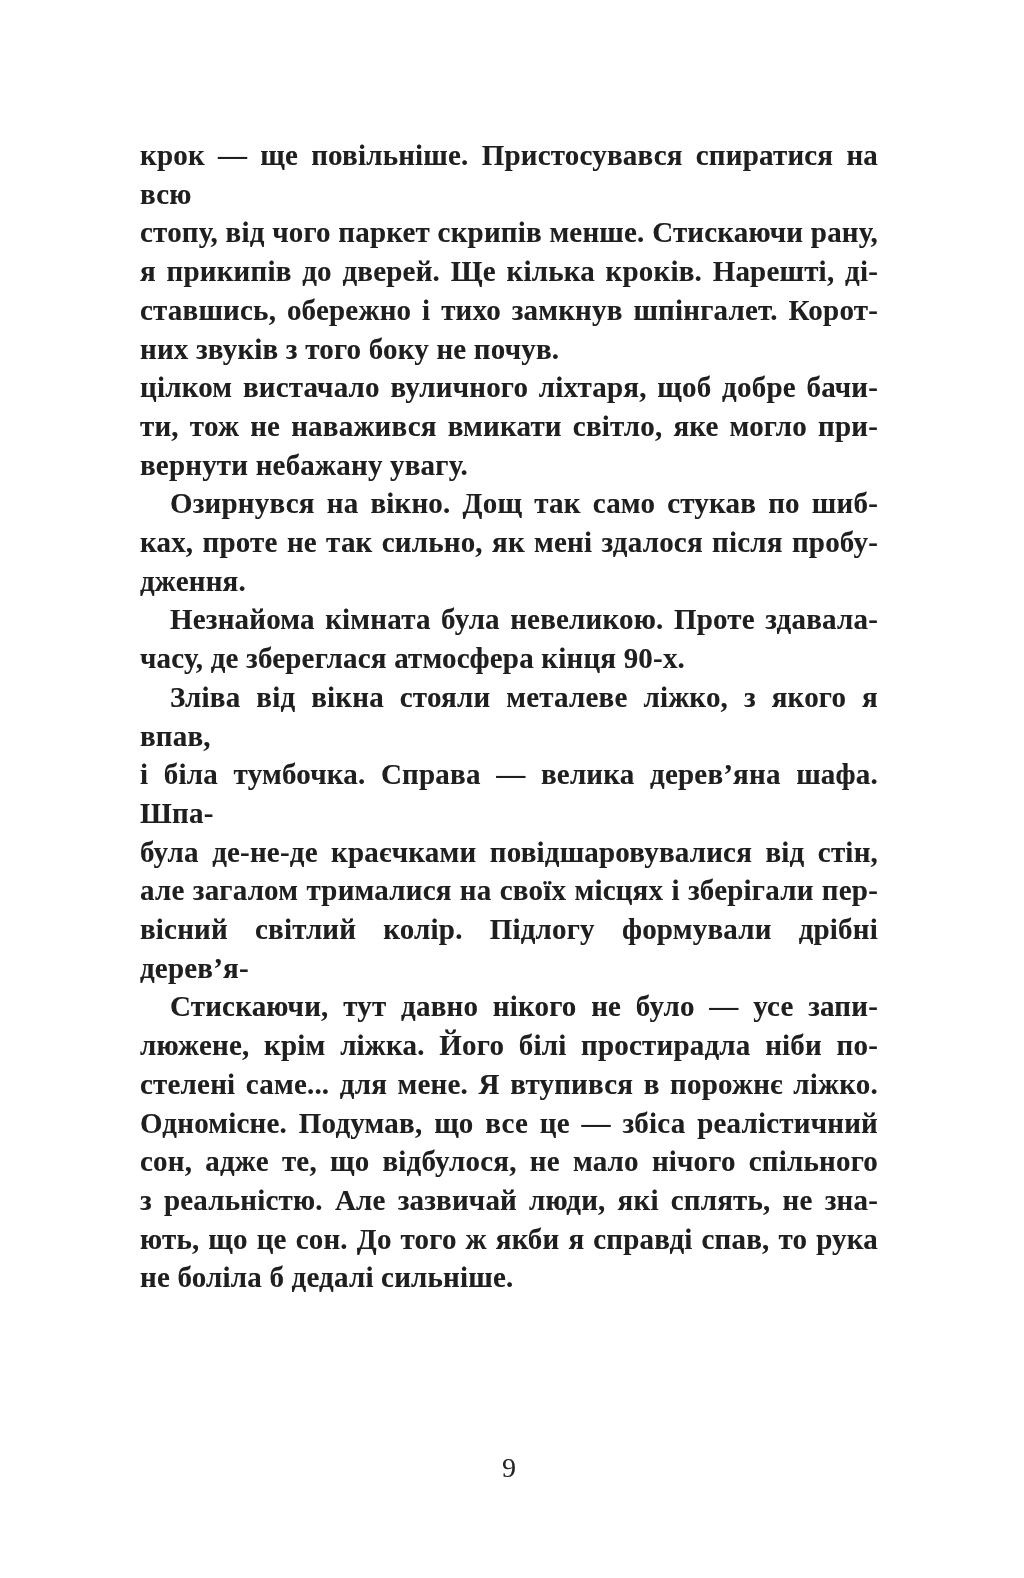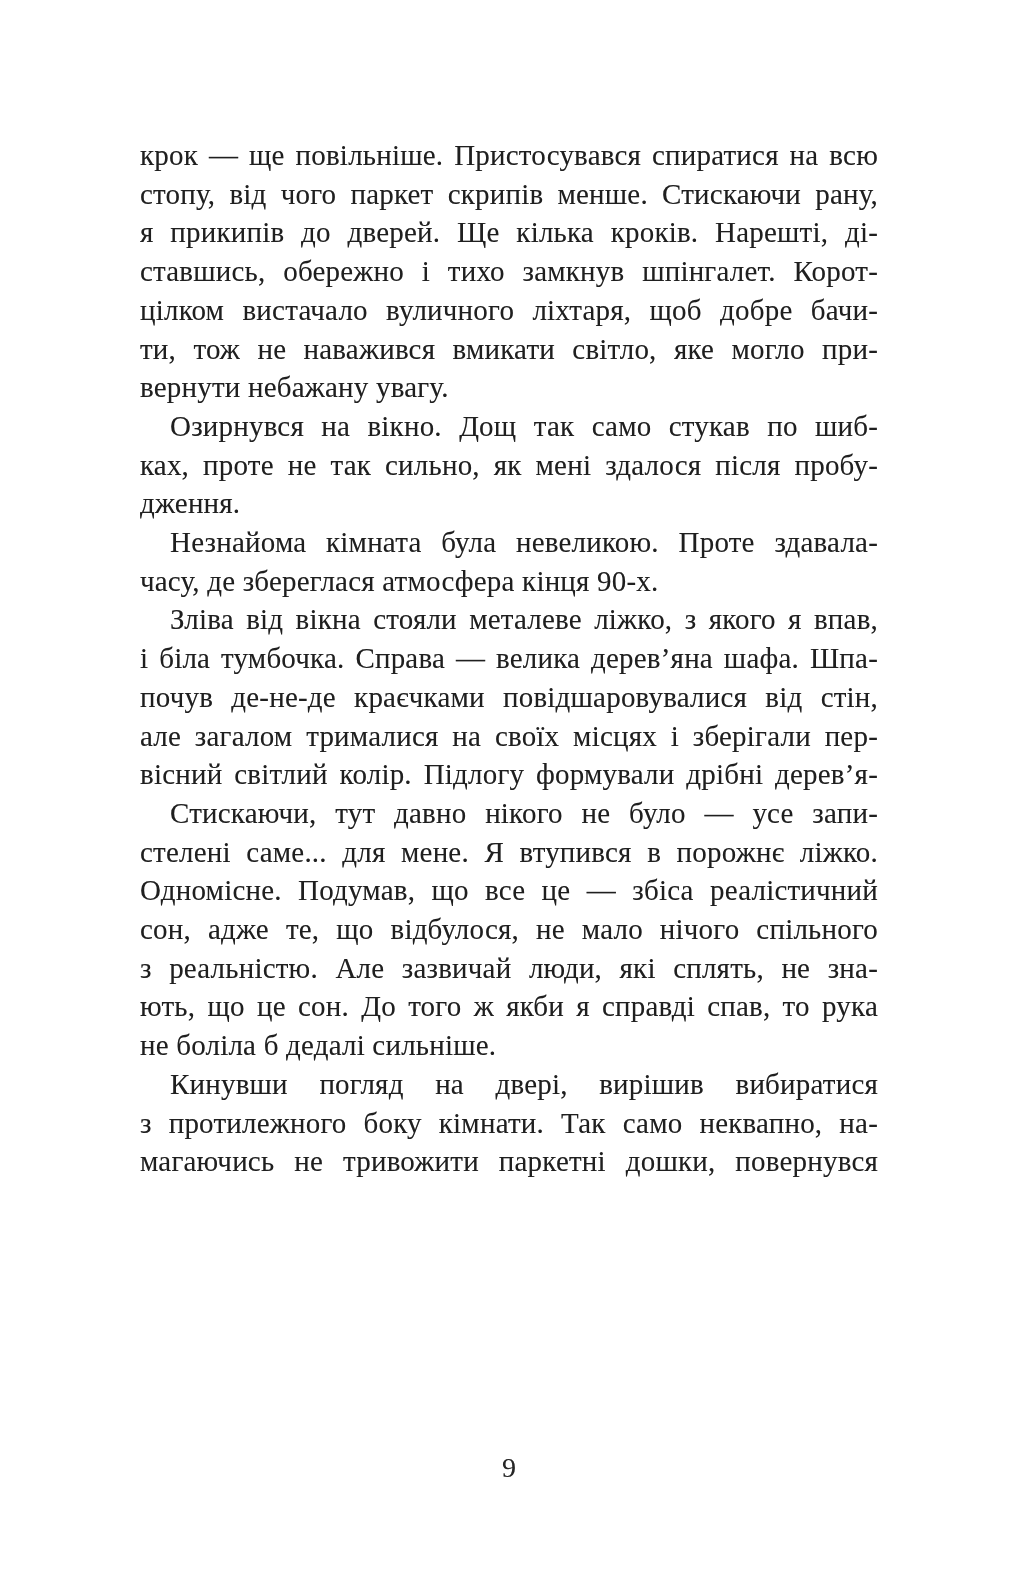--- a/index.html
+++ b/index.html
@@ -18,20 +18,21 @@
   }
   .text-block {
     position: absolute;
     left: 140px;
     top: 136px;
     width: 738px;
     font-size: 29px;
     line-height: 38.7px;
     letter-spacing: 0.2px;
     text-shadow: 0 0 0.5px rgba(30,30,30,0.35);
+    font-weight: bold;
   }
   .paragraph {
     margin: 0;
     padding: 0;
   }
   .line {
     text-align: justify;
     -moz-text-align-last: justify;
     text-align-last: justify;
     white-space: normal;
@@ -57,51 +58,48 @@
 </head>
 <body>
 
 <div class="page" style="background: rgb(255, 255, 255); color: rgb(31, 31, 31);">
   <div class="text-block">
       <div class="paragraph">
         <div class="line">крок — ще повільніше. Пристосувався спиратися на всю</div>
         <div class="line">стопу, від чого паркет скрипів менше. Стискаючи рану,</div>
         <div class="line">я прикипів до дверей. Ще кілька кроків. Нарешті, ді-</div>
         <div class="line">ставшись, обережно і тихо замкнув шпінгалет. Корот-</div>
+        <div class="line para-end">них звуків з того боку не почув.</div>
       </div>
       <div class="paragraph">
         <div class="line">цілком вистачало вуличного ліхтаря, щоб добре бачи-</div>
         <div class="line">ти, тож не наважився вмикати світло, яке могло при-</div>
         <div class="line para-end">вернути небажану увагу.</div>
       </div>
       <div class="paragraph">
         <div class="line indent">Озирнувся на вікно. Дощ так само стукав по шиб-</div>
         <div class="line">ках, проте не так сильно, як мені здалося після пробу-</div>
         <div class="line para-end">дження.</div>
       </div>
       <div class="paragraph">
         <div class="line indent">Незнайома кімната була невеликою. Проте здавала-</div>
         <div class="line para-end">часу, де збереглася атмосфера кінця 90-х.</div>
       </div>
       <div class="paragraph">
         <div class="line indent">Зліва від вікна стояли металеве ліжко, з якого я впав,</div>
         <div class="line">і біла тумбочка. Справа — велика дерев’яна шафа. Шпа-</div>
-        <div class="line">почув де-не-де краєчками повідшаровувалися від стін,</div>
+        <div class="line">була де-не-де краєчками повідшаровувалися від стін,</div>
         <div class="line">але загалом трималися на своїх місцях і зберігали пер-</div>
         <div class="line">вісний світлий колір. Підлогу формували дрібні дерев’я-</div>
       </div>
       <div class="paragraph">
         <div class="line indent">Стискаючи, тут давно нікого не було — усе запи-</div>
+        <div class="line">люжене, крім ліжка. Його білі простирадла ніби по-</div>
         <div class="line">стелені саме... для мене. Я втупився в порожнє ліжко.</div>
         <div class="line">Одномісне. Подумав, що все це — збіса реалістичний</div>
         <div class="line">сон, адже те, що відбулося, не мало нічого спільного</div>
         <div class="line">з реальністю. Але зазвичай люди, які сплять, не зна-</div>
         <div class="line">ють, що це сон. До того ж якби я справді спав, то рука</div>
         <div class="line para-end">не боліла б дедалі сильніше.</div>
       </div>
-      <div class="paragraph">
-        <div class="line indent">Кинувши погляд на двері, вирішив вибиратися</div>
-        <div class="line">з протилежного боку кімнати. Так само неквапно, на-</div>
-        <div class="line">магаючись не тривожити паркетні дошки, повернувся</div>
-      </div>
     </div>
   <div class="folio">9</div>
 </div>
 
 </body></html>

